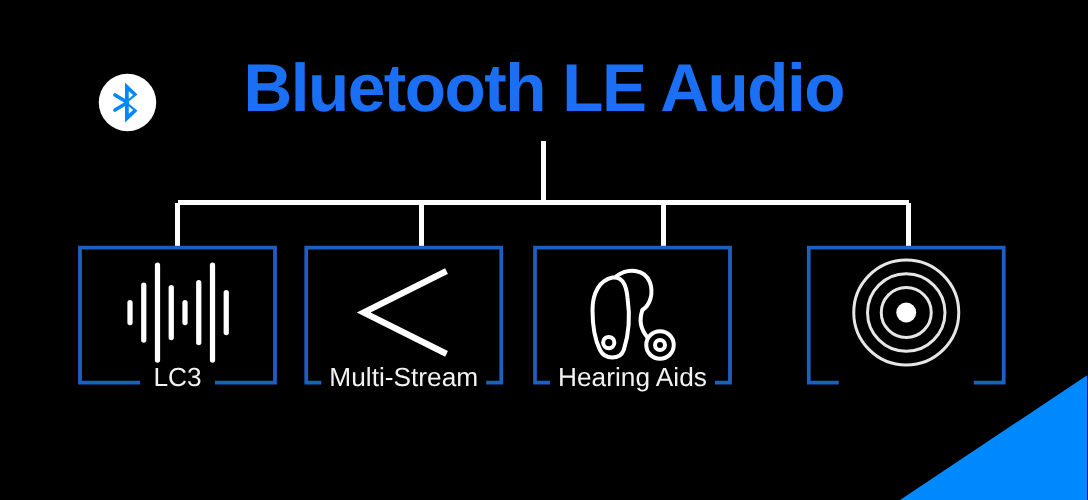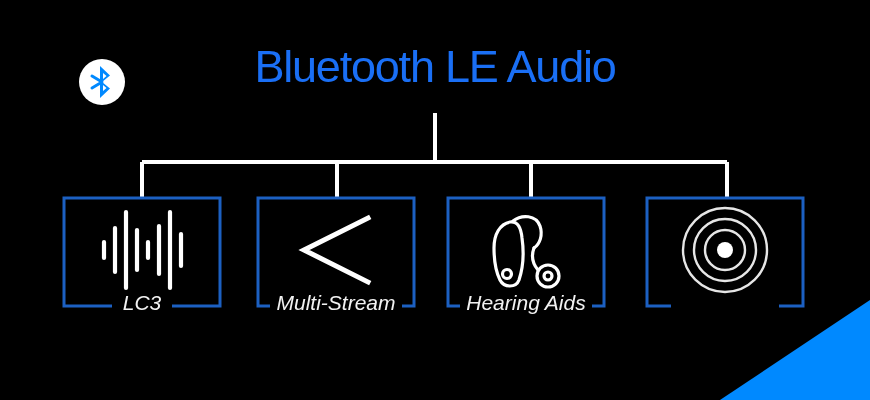--- a/index.html
+++ b/index.html
@@ -24,22 +24,22 @@
     overflow: hidden;
   }
 
   
   #title {
     position: absolute;
     left: 0;
     top: 44px;
     width: 870px;
     text-align: center;
-    font-size: 45px;
-    font-weight: normal;
+    font-size: 54px;
+    font-weight: bold;
     letter-spacing: -1.2px;
     color: #1a6ff5;
     line-height: 1;
     white-space: nowrap;
   }
 
   
   #connectors {
     position: absolute;
     left: 0;
@@ -49,21 +49,20 @@
     pointer-events: none;
   }
 
   
   #cards {
     position: absolute;
     left: 0;
     top: 196px;
     width: 834px;
     height: 140px;
-    font-style: italic;
   }
 
   .card {
     position: absolute;
     top: 0;
     width: 160px;
     height: 112px;
   }
 
   .card-frame {
@@ -92,22 +91,22 @@
     width: 240px;
     text-align: center;
     font-size: 21px;
     color: #f2f2f2;
     line-height: 1;
     white-space: nowrap;
   }
 
   
   #card-lc3        { left: 62px;  }
-  #card-multi      { left: 256px; padding-left: 41px; }
-  #card-hearing    { left: 446px; }
+  #card-multi      { left: 243px; padding-left: 41px; }
+  #card-hearing    { left: 426px; }
   #card-broadcast  { left: 645px; }
 
   
   #brand-corner {
     position: absolute;
     right: 0;
     bottom: 0;
     width: 160px;
     height: 100px;
   }

